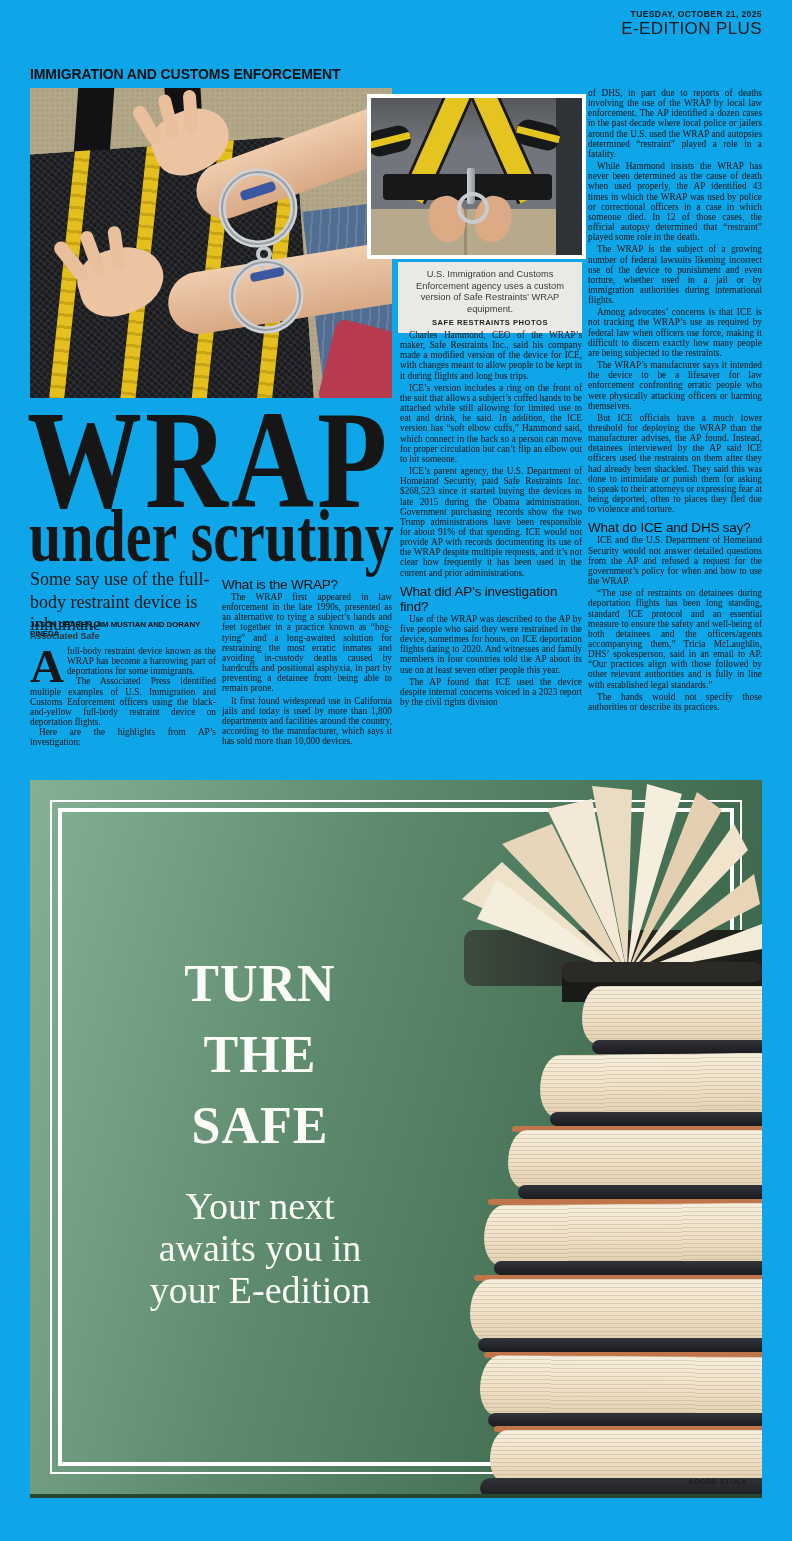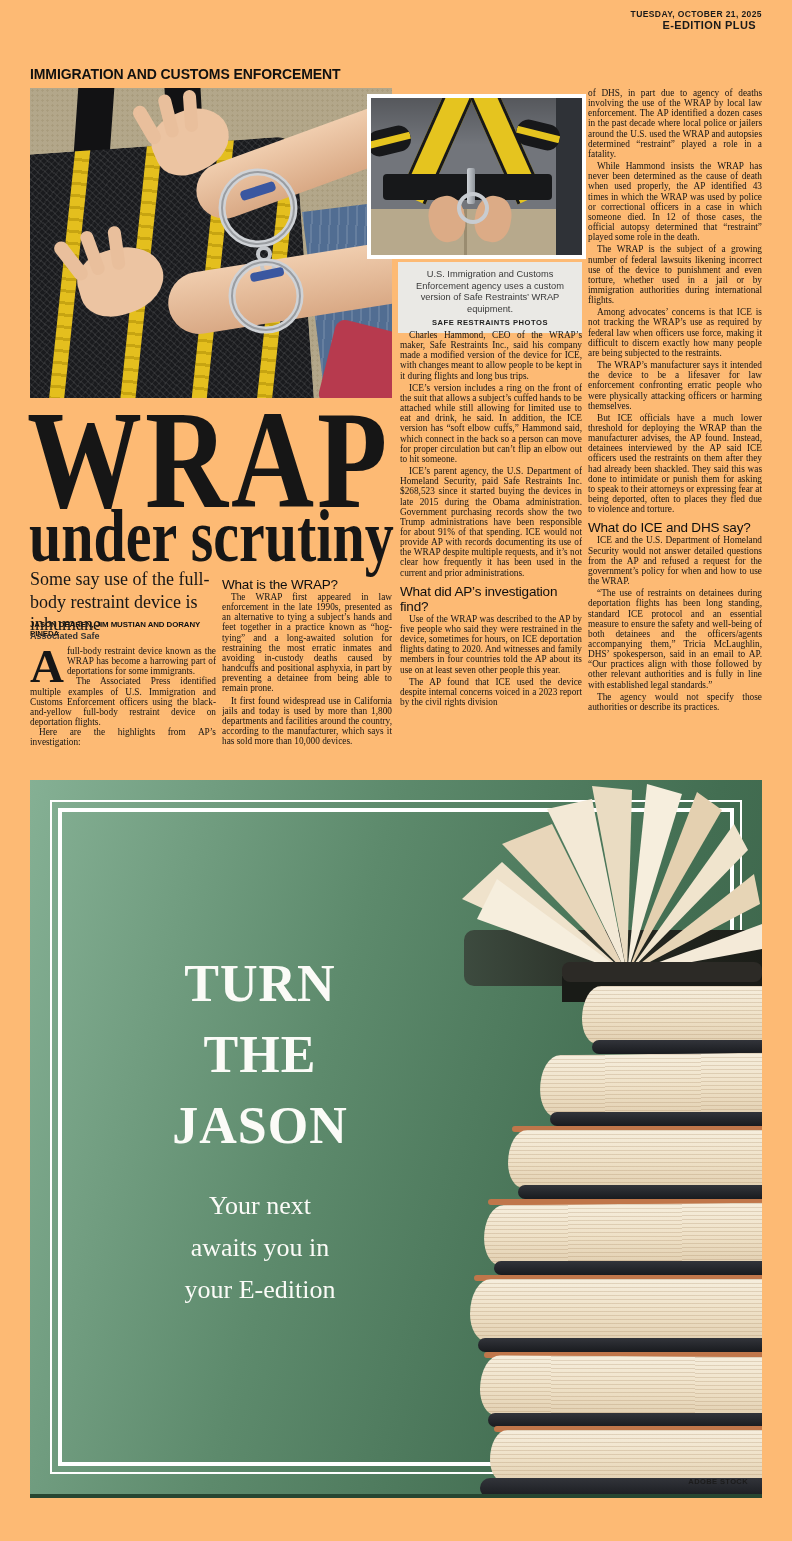--- a/index.html
+++ b/index.html
@@ -1,22 +1,22 @@
 <!DOCTYPE html>
 <html><head>
 <meta charset="utf-8">
 <style>
   html,body{margin:0;padding:0;background:#fff;}
-  .page{position:relative;width:792px;height:1541px;background:#fdba74;overflow:hidden;
+  .page{position:relative;width:792px;height:1541px;background:#0ea5e9;overflow:hidden;
         font-family:"Liberation Serif",serif;color:#111;}
   
   .mast-date{position:absolute;top:9px;right:30px;font-family:"Liberation Sans",sans-serif;
              font-weight:bold;font-size:8.5px;letter-spacing:.4px;color:#1a1a1a;}
-  .mast-edition{position:absolute;top:19px;right:36px;font-family:"Liberation Sans",sans-serif;
-             font-weight:bold;font-size:11px;letter-spacing:.4px;color:#1a1a1a;}
+  .mast-edition{position:absolute;top:19px;right:30px;font-family:"Liberation Sans",sans-serif;
+             font-weight:normal;font-size:17px;letter-spacing:.4px;color:#1a1a1a;}
   
   .kicker{position:absolute;top:66px;left:30px;font-family:"Liberation Sans",sans-serif;
           font-weight:bold;font-size:14px;letter-spacing:-.1px;color:#101010;}
   
   .photo-main{position:absolute;left:30px;top:88px;width:362px;height:310px;overflow:hidden;
               background:#b3a78a;background-image:radial-gradient(#a2957593 1px,transparent 1.3px);
               background-size:5px 5px;}
   .pm-floor{position:absolute;left:0;bottom:0;width:140px;height:100px;background:#8e8c82;
             clip-path:polygon(0 15%,100% 100%,0 100%);}
   .pm-strap{position:absolute;width:36px;height:78px;background:#121214;border-radius:5px;}
@@ -74,21 +74,21 @@
   .dropcap{float:left;font-size:47px;line-height:37px;font-weight:bold;padding:2px 3px 0 0;color:#161616;}
   
   .ad{position:absolute;left:30px;top:780px;width:732px;height:718px;overflow:hidden;
       background:linear-gradient(105deg,#85b094 0%,#5d8a6c 40%,#436e52 75%,#3a6047 100%);
       border-bottom:4px solid #274631;box-sizing:border-box;}
   .frame-outer{position:absolute;inset:20px;border:2px solid #fff;z-index:1;}
   .frame-inner{position:absolute;inset:28px;border:4px solid #fff;z-index:1;}
   .ad-text{position:absolute;left:85px;top:168px;width:290px;z-index:3;text-align:center;color:#fbfbf7;}
   .ad-title div{font-weight:bold;font-size:52px;line-height:71px;letter-spacing:1px;}
   .ad-sub{margin-top:24px;}
-  .ad-sub div{font-size:26px;line-height:42px;}
+  .ad-sub div{font-size:38px;line-height:42px;}
   .ad-credit{position:absolute;right:14px;bottom:8px;z-index:4;font-family:"Liberation Sans",sans-serif;
              font-weight:bold;font-size:7.5px;letter-spacing:.4px;color:#1c1c1c;}
   
   .books{position:absolute;right:0;top:0;width:350px;height:718px;z-index:2;}
   .bk-pages{position:absolute;right:-4px;border-radius:26px 0 0 20px / 44px 0 0 34px;
             background:linear-gradient(180deg,#f6eedd 0%,#eee0c6 55%,#e2d0b2 100%);
             background-image:repeating-linear-gradient(180deg,rgba(150,115,75,.22) 0 1px,transparent 1px 4px),
                              linear-gradient(180deg,#f6eedd 0%,#eee0c6 55%,#e2d0b2 100%);}
   .bk-edge{position:absolute;right:-4px;height:6px;background:#c0764a;border-radius:8px 0 0 8px;}
   .bk-cover{position:absolute;right:-4px;height:14px;background:linear-gradient(180deg,#32343a,#191b1f);
@@ -183,30 +183,30 @@
   <div class="col" style="left:400px;top:330px;width:182px;height:446px;">
     <p class="ind">Charles Hammond, CEO of the WRAP’s maker, Safe Restraints Inc., said his company made a modified version of the device for ICE, with changes meant to allow people to be kept in it during flights and long bus trips.</p>
     <p class="ind sp">ICE’s version includes a ring on the front of the suit that allows a subject’s cuffed hands to be attached while still allowing for limited use to eat and drink, he said. In addition, the ICE version has “soft elbow cuffs,” Hammond said, which connect in the back so a person can move for proper circulation but can’t flip an elbow out to hit someone.</p>
     <p class="ind sp">ICE’s parent agency, the U.S. Department of Homeland Security, paid Safe Restraints Inc. $268,523 since it started buying the devices in late 2015 during the Obama administration. Government purchasing records show the two Trump administrations have been responsible for about 91% of that spending. ICE would not provide AP with records documenting its use of the WRAP despite multiple requests, and it’s not clear how frequently it has been used in the current and prior administrations.</p>
     <p class="subhead mid">What did AP’s investigation find?</p>
     <p class="ind">Use of the WRAP was described to the AP by five people who said they were restrained in the device, sometimes for hours, on ICE deportation flights dating to 2020. And witnesses and family members in four countries told the AP about its use on at least seven other people this year.</p>
     <p class="ind sp">The AP found that ICE used the device despite internal concerns voiced in a 2023 report by the civil rights division</p>
   </div>
 
   <div class="col" style="left:588px;top:88px;width:174px;height:688px;">
-    <p>of DHS, in part due to agency of deaths involving the use of the WRAP by local law enforcement. The AP identified a dozen cases in the past decade where local police or jailers around the U.S. used the WRAP and autopsies determined “restraint” played a role in a fatality.</p>
+    <p>of DHS, in part due to reports of deaths involving the use of the WRAP by local law enforcement. The AP identified a dozen cases in the past decade where local police or jailers around the U.S. used the WRAP and autopsies determined “restraint” played a role in a fatality.</p>
     <p class="ind sp">While Hammond insists the WRAP has never been determined as the cause of death when used properly, the AP identified 43 times in which the WRAP was used by police or correctional officers in a case in which someone died. In 12 of those cases, the official autopsy determined that “restraint” played some role in the death.</p>
     <p class="ind sp">The WRAP is the subject of a growing number of federal lawsuits likening incorrect use of the device to punishment and even torture, whether used in a jail or by immigration authorities during international flights.</p>
     <p class="ind sp">Among advocates’ concerns is that ICE is not tracking the WRAP’s use as required by federal law when officers use force, making it difficult to discern exactly how many people are being subjected to the restraints.</p>
     <p class="ind sp">The WRAP’s manufacturer says it intended the device to be a lifesaver for law enforcement confronting erratic people who were physically attacking officers or harming themselves.</p>
     <p class="ind sp">But ICE officials have a much lower threshold for deploying the WRAP than the manufacturer advises, the AP found. Instead, detainees interviewed by the AP said ICE officers used the restraints on them after they had already been shackled. They said this was done to intimidate or punish them for asking to speak to their attorneys or expressing fear at being deported, often to places they fled due to violence and torture.</p>
     <p class="subhead mid">What do ICE and DHS say?</p>
     <p class="ind">ICE and the U.S. Department of Homeland Security would not answer detailed questions from the AP and refused a request for the government’s policy for when and how to use the WRAP.</p>
     <p class="ind sp">“The use of restraints on detainees during deportation flights has been long standing, standard ICE protocol and an essential measure to ensure the safety and well-being of both detainees and the officers/agents accompanying them,” Tricia McLaughlin, DHS’ spokesperson, said in an email to AP. “Our practices align with those followed by other relevant authorities and is fully in line with established legal standards.”</p>
-    <p class="ind sp">The agency would not specify those authorities or describe its practices.</p>
+    <p class="ind sp">The hands would not specify those authorities or describe its practices.</p>
   </div>
 
   <div class="ad">
     <div class="frame-outer"></div>
     <div class="frame-inner"></div>
 
     <div class="books">
       <svg class="openbook" viewBox="0 0 320 200">
         <polygon points="185,190 20,115 60,78 185,190" fill="#efe2cb"></polygon>
         <polygon points="185,190 35,135 55,95 185,190" fill="#f6eedd"></polygon>
@@ -240,21 +240,21 @@
       <div class="bk-cover" style="top:633px;left:76px;"></div>
       <div class="bk-edge" style="top:646px;left:82px;"></div>
       <div class="bk-pages" style="top:650px;height:52px;left:78px;"></div>
       <div class="bk-cover" style="top:698px;left:68px;height:20px;"></div>
     </div>
 
     <div class="ad-text">
       <div class="ad-title">
         <div>TURN</div>
         <div>THE</div>
-        <div>JASON</div>
+        <div>SAFE</div>
       </div>
       <div class="ad-sub">
         <div>Your next</div>
         <div>awaits you in</div>
         <div>your E-edition</div>
       </div>
     </div>
 
     <div class="ad-credit">ADOBE STOCK</div>
   </div>

